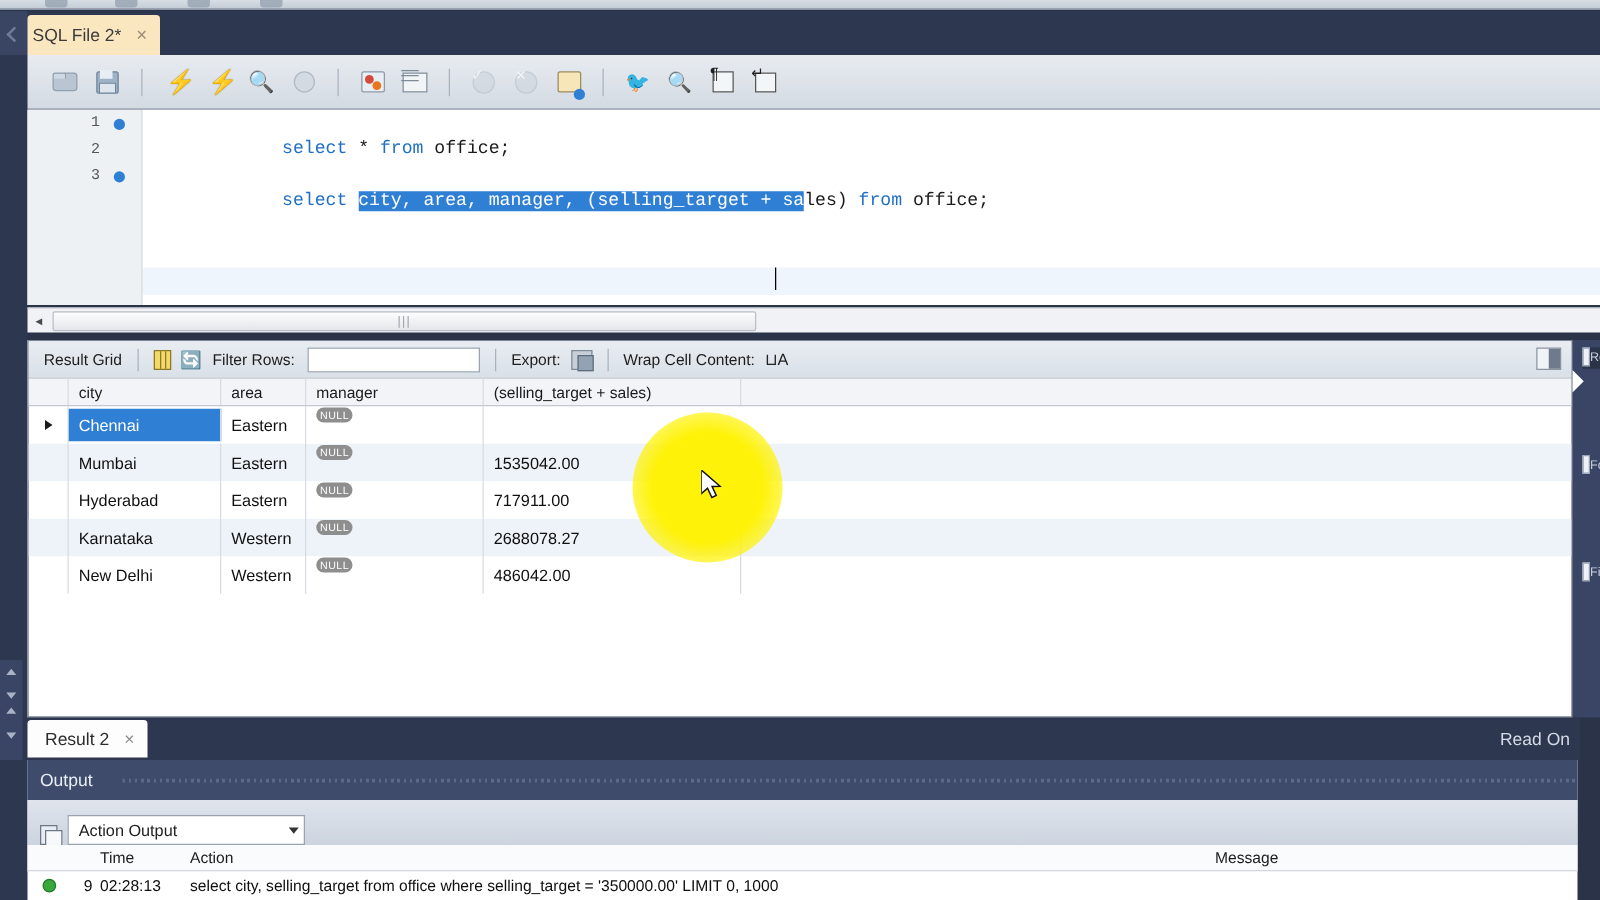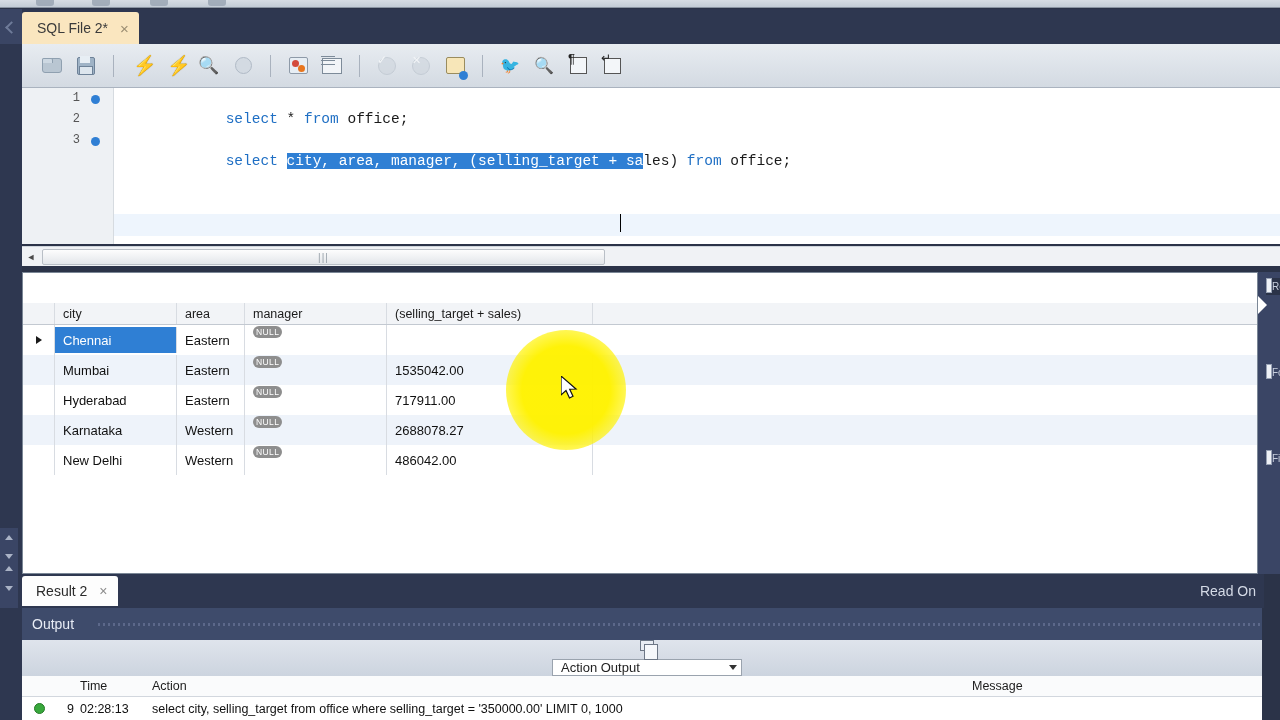--- a/index.html
+++ b/index.html
@@ -34,21 +34,21 @@
     background: #3a4564;
   }
   .tabstrip .leftnub:after {
     content: ""; position: absolute; left: 7px; top: 14px;
     width: 7px; height: 7px; border-left: 2px solid #6e7b99;
     border-bottom: 2px solid #6e7b99; transform: rotate(45deg);
   }
   .sqltab {
     position: absolute; left: 22px; top: 3px; height: 32px;
     background: #fae6bf; border-radius: 3px 3px 0 0;
-    padding: 0 10px 0 15px;
+    padding: 0 10px 0 4px;
     display: flex; align-items: center; gap: 12px;
     color: #3b3b3b; font-size: 14px; text-align: right;
   }
   .sqltab .closex {
     font-size: 15px; color: #9a8d72; line-height: 1; cursor: pointer;
   }
 
   
   .edtoolbar {
     position: absolute; left: 22px; top: 44px; width: 1258px; height: 44px;
@@ -269,21 +269,21 @@
     background: #3e4b6b; color: #e8ecf5; font-size: 14px;
     display: flex; align-items: center; padding-left: 10px;
   }
   .output-title .dots {
     position: absolute; left: 76px; right: 0; top: 15px; height: 3px;
     background: repeating-linear-gradient(90deg,#5c688a 0 2px,transparent 2px 5px);
   }
   .output-ctrl {
     position: absolute; left: 0; top: 32px; width: 100%; height: 36px;
     background: linear-gradient(#dfe4ec, #ccd4df);
-    display: flex; align-items: center; padding-left: 10px; gap: 8px; flex-direction: column;
+    display: flex; align-items: flex-end; padding-left: 10px; gap: 8px;
   }
   .ic-copy { width:14px; height:16px; background:#e9edf3; border:1px solid #6d7786; position:relative; cursor:pointer;}
   .ic-copy:after{content:"";position:absolute;left:3px;top:3px;width:12px;height:14px;background:#f6f8fb;border:1px solid #6d7786;}
   .outselect {
     width: 190px; height: 24px; background: #fff; border: 1px solid #9aa3ae;
     display: flex; align-items: center; padding: 0 4px 0 8px; font-size: 13px;
     justify-content: space-between; cursor: pointer;
   }
   .outselect .chev {
     width: 0; height: 0; border-left: 4px solid transparent; border-right: 4px solid transparent;
@@ -430,20 +430,35 @@
       <div class="caret" style="left:506px"></div>
     </div>
   </div>
 
   <div class="hscroll">
     <div class="hs-arrow">◄</div>
     <div class="hs-thumb">|||</div>
   </div>
 
   <div class="resultpane">
+    <div class="gridtoolbar">
+      <span class="gt-lbl">Result Grid</span>
+      <span class="gt-sep"></span>
+      <span class="ic-grid2"></span>
+      <span class="ic-refresh">🔄</span>
+      <span class="gt-lbl">Filter Rows:</span>
+      <input class="filterbox" type="text" value="" style="">
+      <span class="gt-sep"></span>
+      <span class="gt-lbl">Export:</span>
+      <span class="ic-export"></span>
+      <span class="gt-sep"></span>
+      <span class="gt-lbl">Wrap Cell Content:</span>
+      <span class="ic-wrap">⊔A</span>
+      <span class="panel-toggle"></span>
+    </div>
 
     <div class="rtable">
       <div class="rhead">
         <div class="cell c-marker"></div>
         <div class="cell c-city">city</div>
         <div class="cell c-area">area</div>
         <div class="cell c-mgr">manager</div>
         <div class="cell c-calc">(selling_target + sales)</div>
       </div>
 

